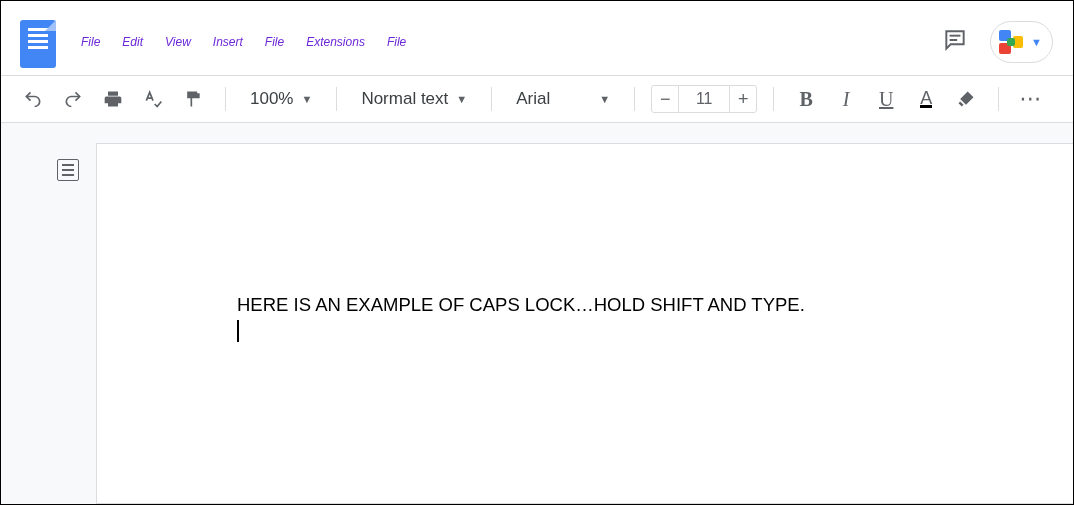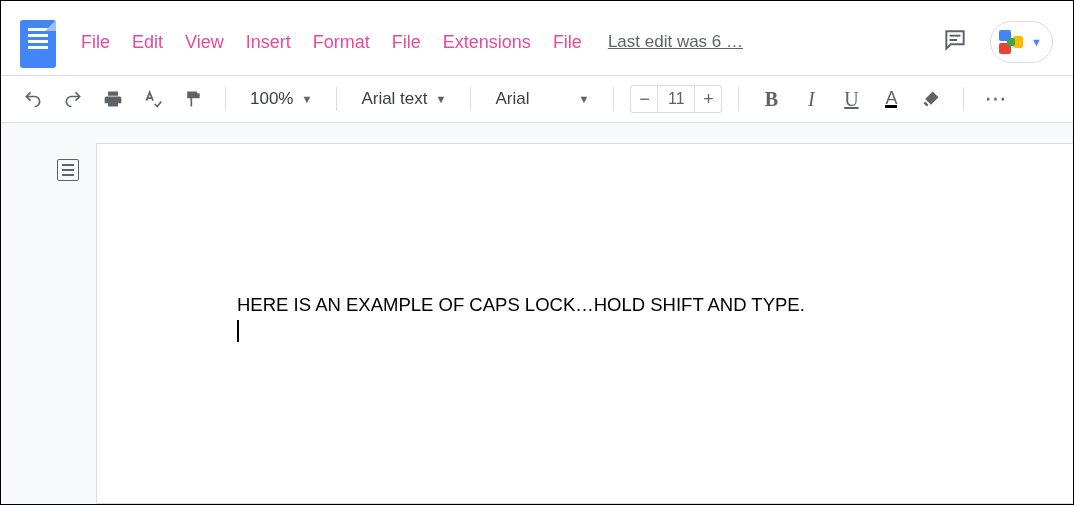--- a/index.html
+++ b/index.html
@@ -45,25 +45,26 @@
 .doc-title {
   font-size: 22px;
   color: #5f6368;
   padding: 2px 6px;
   border: 1px solid transparent;
 }
 .title-icons { display:flex; gap: 18px; color:#5f6368; }
 .title-icons svg { width:20px; height:20px; fill:none; stroke:#5f6368; stroke-width:1.6;}
 .menu-row { display: flex; align-items: center; gap: 2px; height: 30px; }
 .menu-item {
-  font-size: 18px;
-  color: #ec4899;
+  font-size: 12px;
+  color: #6d28d9;
   padding: 4px 10px;
   border-radius: 4px;
   cursor: pointer;
+  font-style: italic;
 }
 .last-edit {
   font-size: 17px;
   color: #5f6368;
   text-decoration: underline;
   margin-left: 14px;
 }
 .header-right { display:flex; align-items:center; gap: 22px; padding-right: 8px;}
 .comment-icon { color:#5f6368; }
 .meet-btn {
@@ -92,21 +93,21 @@
   border-radius: 4px;
   cursor: pointer;
   color: #5f6368;
 }
 .tb-btn svg { width:20px; height:20px; }
 .tb-sep { width:1px; height:24px; background:#dadce0; margin: 0 8px;}
 .tb-dd { display:inline-flex; align-items:center; gap:8px; padding: 0 8px; font-size:17px; color:#3c4043; height:32px; cursor:pointer;}
 .tb-dd .arr { font-size:11px; color:#5f6368;}
 .fs-group { display:flex; align-items:center; border:1px solid #dadce0; border-radius:3px; height:28px;}
 .fs-btn { width:26px; text-align:center; font-size:18px; color:#5f6368; cursor:pointer;}
-.fs-val { width:38px; text-align:left; font-size:16px; border-left:1px solid #dadce0; border-right:1px solid #dadce0; height:100%; display:flex; align-items:center; justify-content:center;}
+.fs-val { width:52px; text-align:left; font-size:16px; border-left:1px solid #dadce0; border-right:1px solid #dadce0; height:100%; display:flex; align-items:center; justify-content:center;}
 .fmt-b { font-weight:bold; font-family: "Times New Roman", serif; font-size:20px;}
 .fmt-i { font-style:italic; font-family: "Times New Roman", serif; font-size:20px;}
 .fmt-u { text-decoration:underline; font-family: "Times New Roman", serif; font-size:20px;}
 .fmt-a { font-family:Arial; font-size:18px; border-bottom:3px solid #000; line-height:14px;}
 .more { font-size:22px; letter-spacing:2px;}
 .workspace {
   background: #f8f9fa;
   height: calc(100% - 122px);
   display: flex;
   position: relative;
@@ -141,25 +142,23 @@
 <div class="header">
   <div class="logo-wrap">
     <div class="logo"></div>
   </div>
   <div class="title-area">
     <div class="menu-row">
       <div class="menu-item">File</div>
       <div class="menu-item">Edit</div>
       <div class="menu-item">View</div>
       <div class="menu-item">Insert</div>
-      <div class="menu-item">Format</div>
       <div class="menu-item">File</div>
       <div class="menu-item">Extensions</div>
       <div class="menu-item">File</div>
-      <a class="last-edit">Last edit was 6 …</a>
     </div>
   </div>
   <div class="header-right">
     <span class="comment-icon">
       <svg width="26" height="26" viewBox="0 0 24 24" fill="none" stroke="#5f6368" stroke-width="1.8">
           <path d="M4 4h16v12H8l-4 4V4z"></path>
           <line x1="7" y1="8" x2="17" y2="8"></line>
           <line x1="7" y1="12" x2="14" y2="12"></line>
         </svg>
     </span>
@@ -204,21 +203,21 @@
         <path d="M5 3h12v5H5zM17 5h3v6H11v10H9V11H5V8"></path>
       </svg>
   </div>
   <div class="tb-sep"></div>
   <div class="tb-dd">
     <span>100%</span>
     <span class="arr">▼</span>
   </div>
   <div class="tb-sep"></div>
   <div class="tb-dd">
-    <span>Arial text</span>
+    <span>Normal text</span>
     <span class="arr">▼</span>
   </div>
   <div class="tb-sep"></div>
   <div class="tb-dd" style="min-width:110px;">
     <span>Arial</span>
     <span class="arr" style="margin-left:auto">▼</span>
   </div>
   <div class="tb-sep"></div>
   <div class="fs-group">
     <div class="fs-btn">−</div>

